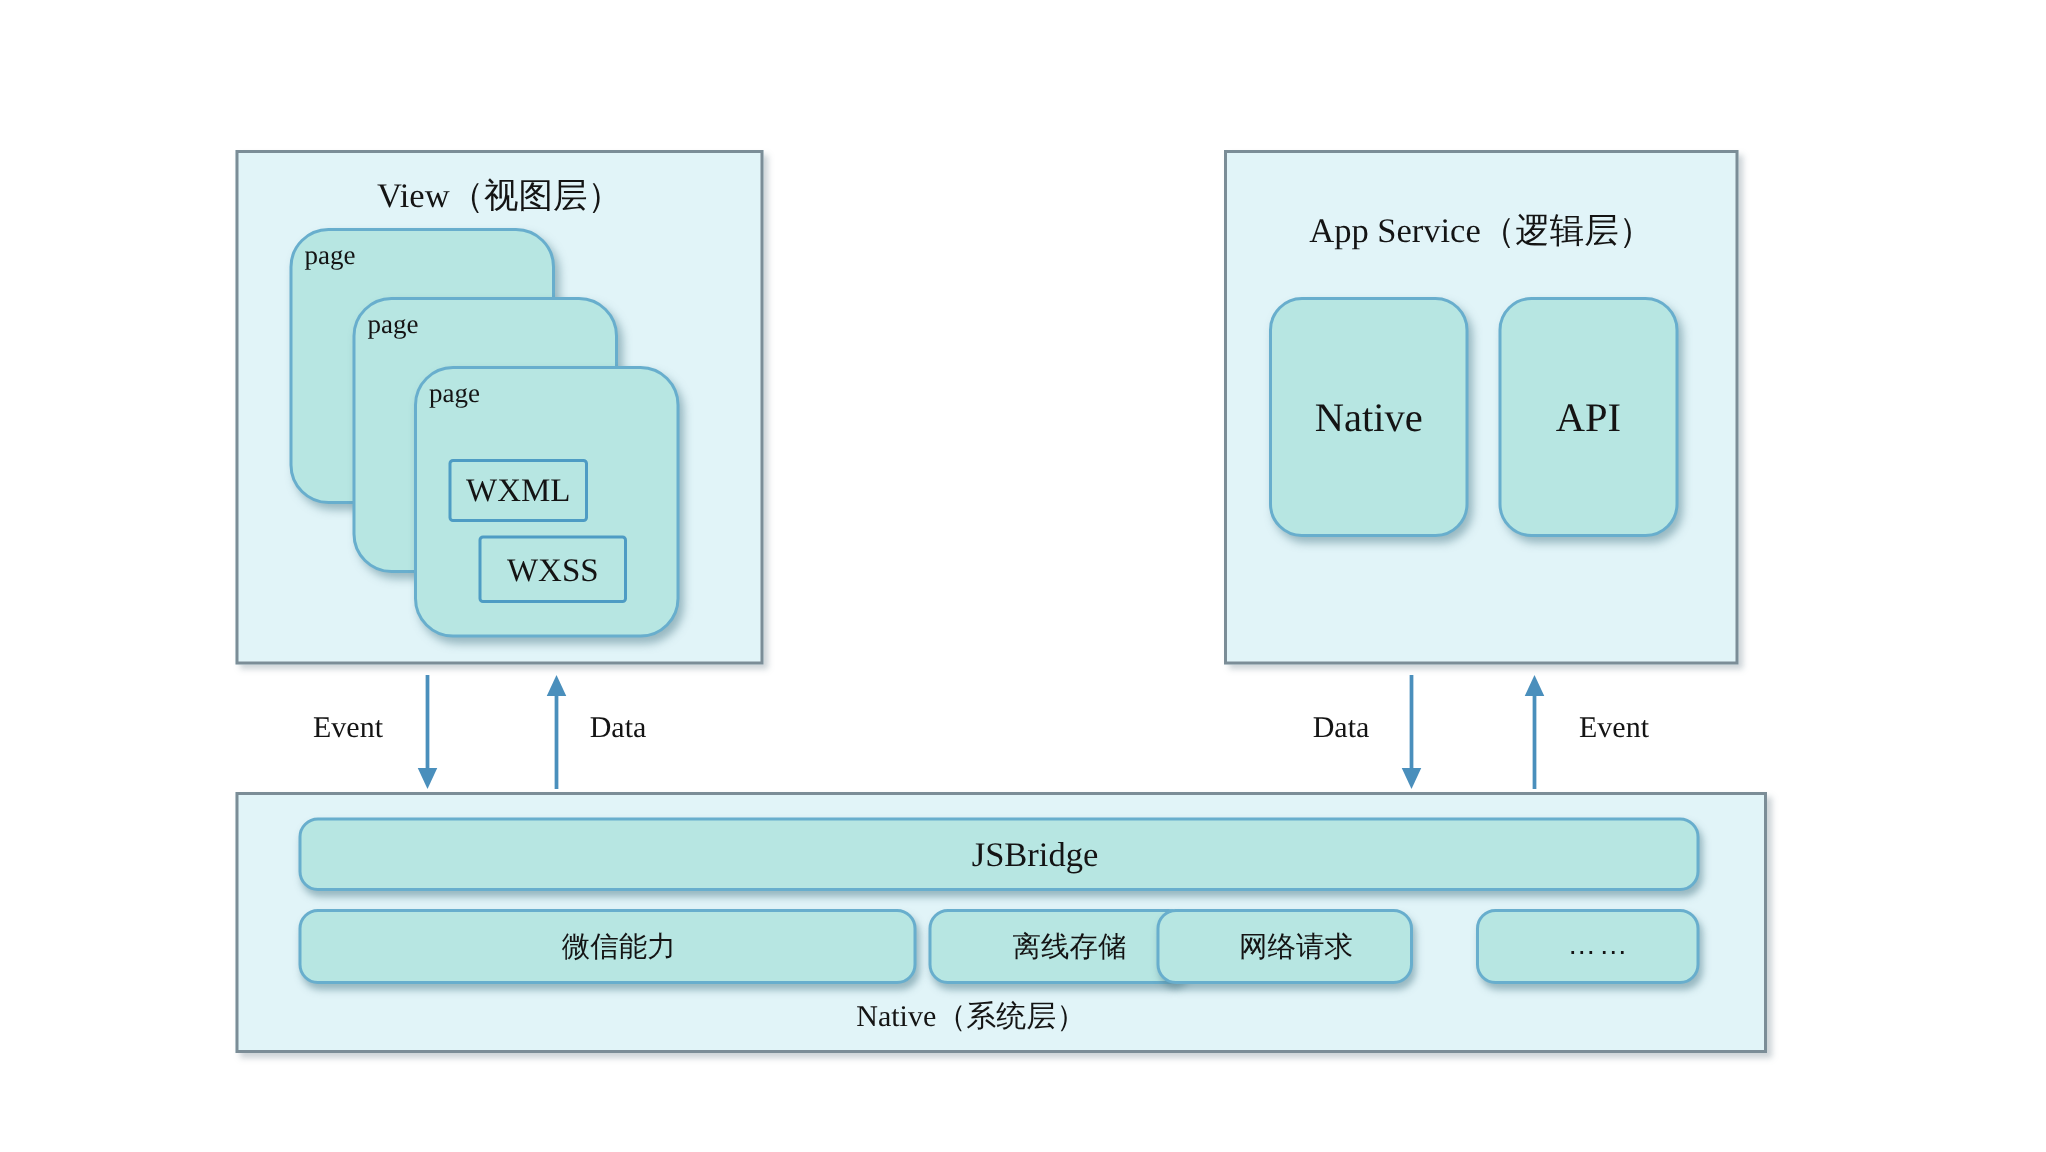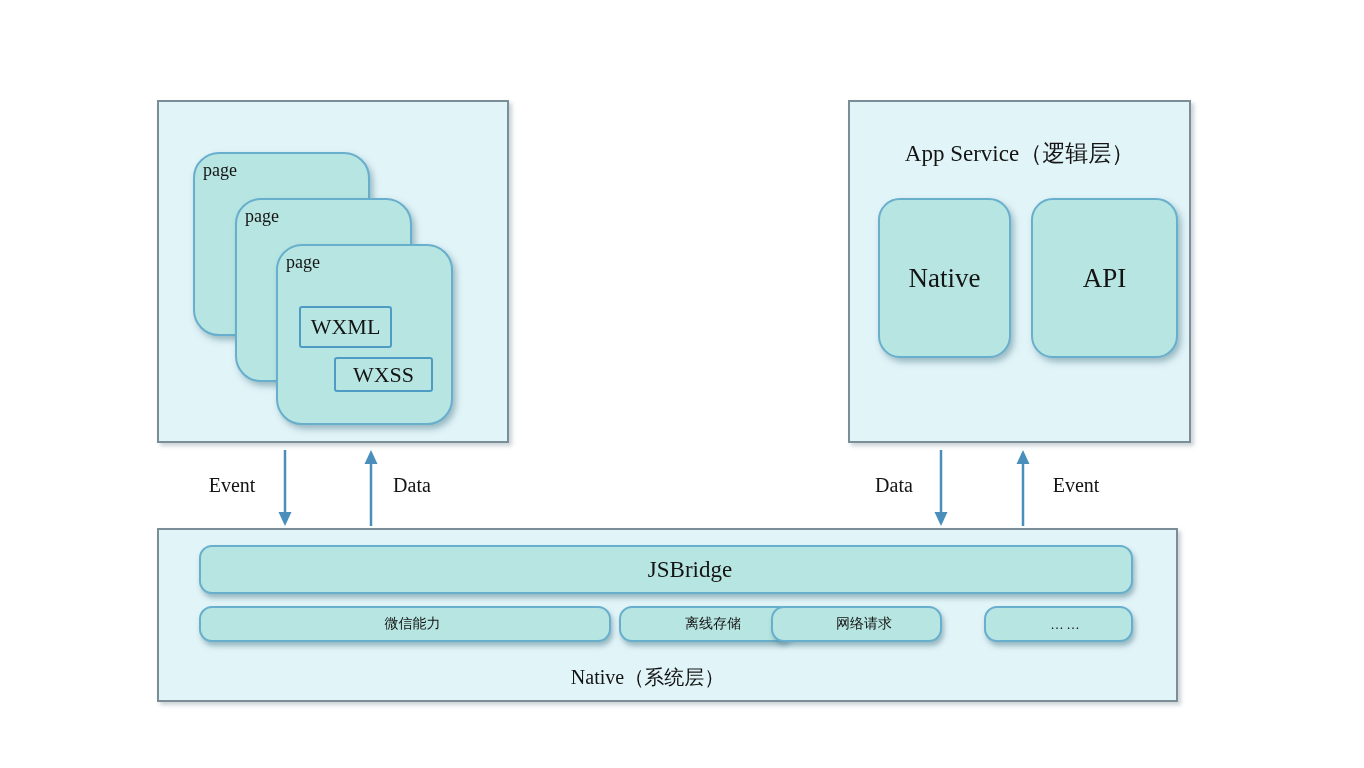--- a/index.html
+++ b/index.html
@@ -12,21 +12,21 @@
   .canvas{position:relative;width:1364px;height:768px;background:#ffffff;overflow:hidden;color:var(--text);}
   .serif{font-family:"Liberation Serif","DejaVu Serif",serif;}
   .sans{font-family:"Liberation Sans","DejaVu Sans",sans-serif;}
 
   .panel{
     position:absolute;background:var(--panel-bg);
     border:2px solid var(--panel-border);
     box-shadow:3px 3px 4px rgba(110,130,140,0.35);
   }
   .view-panel{left:157px;top:100px;width:352px;height:343px;}
-  .app-panel{left:816px;top:100px;width:343px;height:343px;margin-left:32px;}
+  .app-panel{left:816px;top:100px;width:343px;height:343px;}
   .native-panel{left:157px;top:528px;width:1021px;height:174px;}
 
   .panel-title{position:absolute;left:0;width:100%;text-align:center;font-size:23px;}
   .view-title{top:13px;}
   .app-title{top:36px;}
 
   .page-card{
     position:absolute;width:177px;height:184px;
     background:var(--card-bg);border:2px solid var(--card-border);
     border-radius:26px;box-shadow:3px 4px 6px rgba(80,125,140,0.5);
@@ -35,42 +35,42 @@
   .page-2{left:76px;top:96px;}
   .page-3{left:117px;top:142px;height:181px;}
   .page-label{position:absolute;left:8px;top:6px;font-size:18px;text-align:right;}
 
   .inner-box{
     position:absolute;display:flex;align-items:center;justify-content:center;
     background:var(--card-bg);border:2px solid var(--inner-border);
     border-radius:3px;font-size:22px;
   }
   .wxml-box{left:21px;top:60px;width:93px;height:42px;}
-  .wxss-box{left:41px;top:111px;width:99px;height:35px;margin-left:15px;}
+  .wxss-box{left:41px;top:111px;width:99px;height:45px;}
 
   .module-card{
     position:absolute;top:96px;width:133px;height:160px;
     background:var(--card-bg);border:2px solid var(--card-border);
     border-radius:22px;box-shadow:3px 4px 6px rgba(80,125,140,0.5);
     display:flex;align-items:center;justify-content:center;font-size:27px;
   }
   .module-manger{left:28px;}
-  .module-api{left:181px;width:147px;}
+  .module-api{left:181px;width:120px;}
 
   .bridge-bar{
     position:absolute;left:40px;top:15px;width:934px;height:49px;
     background:var(--card-bg);border:2px solid var(--card-border);
     border-radius:13px;box-shadow:2px 4px 5px rgba(80,125,140,0.5);
     display:flex;align-items:center;justify-content:center;font-size:23px;padding-left:48px;
   }
   .cap-box{
-    position:absolute;top:76px;height:36px;
+    position:absolute;top:76px;height:50px;
     background:var(--card-bg);border:2px solid var(--card-border);
     border-radius:13px;box-shadow:2px 4px 5px rgba(80,125,140,0.5);
-    display:flex;align-items:center;justify-content:center;font-size:14px;padding-left:15px;
+    display:flex;align-items:center;justify-content:center;font-size:19px;padding-left:15px;
   }
   .cap-0{left:40px;width:412px;}
   .cap-1{left:460px;width:173px;}
   .cap-2{left:612px;width:171px;}
   .cap-3{left:825px;width:149px;letter-spacing:2px;}
 
   .native-title{position:absolute;left:0;bottom:9px;width:100%;text-align:center;font-size:20px;padding-right:40px;}
 
   .arrow{position:absolute;width:20px;height:76px;}
   .arrow line{stroke:var(--arrow);stroke-width:2.5;}
@@ -80,20 +80,21 @@
   .lbl-left-data{left:372px;width:80px;}
   .lbl-right-data{left:854px;width:80px;}
   .lbl-right-event{left:1033px;width:86px;}
 </style>
 </head>
 <body>
 
 <div class="canvas">
 
   <section class="panel view-panel">
+    <div class="panel-title view-title serif">View（视图层）</div>
     <div class="page-card page-1">
       <span class="page-label serif">page</span>
     </div>
     <div class="page-card page-2">
       <span class="page-label serif">page</span>
     </div>
     <div class="page-card page-3">
       <span class="page-label serif">page</span>
       <div class="inner-box wxml-box serif">WXML</div>
       <div class="inner-box wxss-box serif">WXSS</div>

